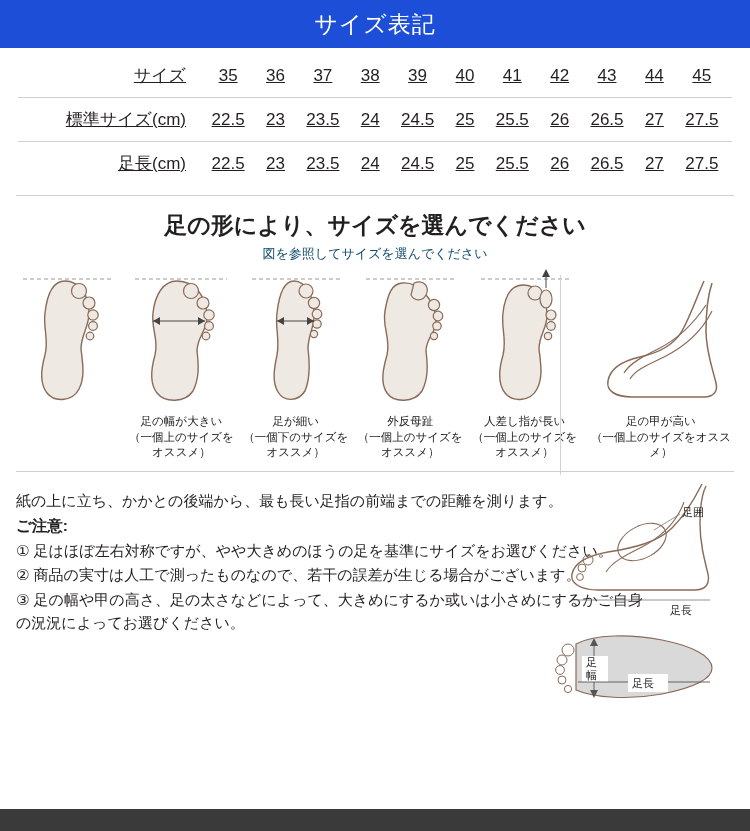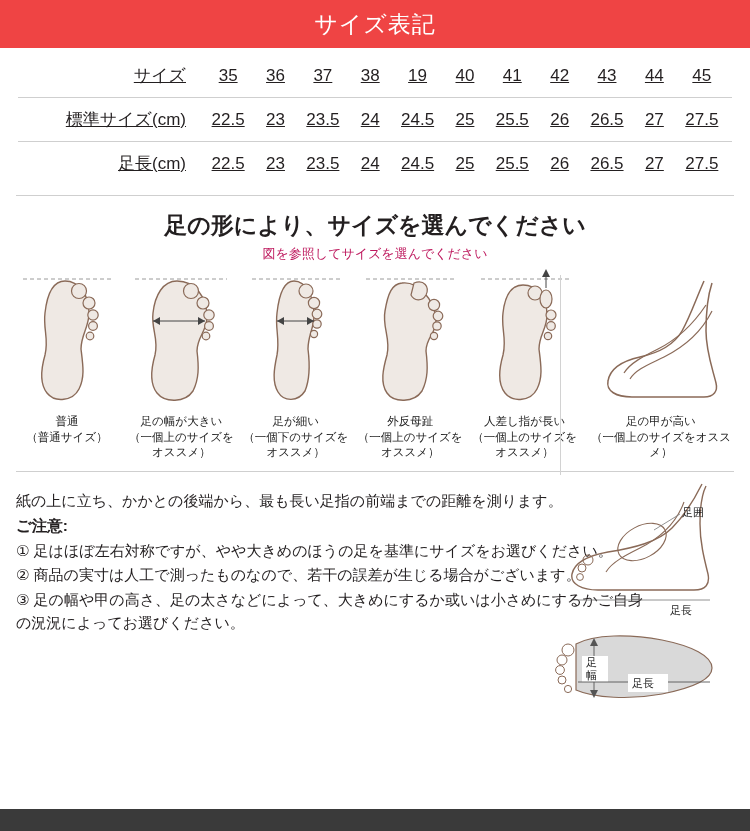--- a/index.html
+++ b/index.html
@@ -7,21 +7,21 @@
     width:750px;height:831px;
     background:#ffffff;
     font-family:"Liberation Sans","DejaVu Sans",sans-serif;
     color:#231f20;
     overflow:hidden;
   }
   .page{position:relative;width:750px;height:831px;}
 
   
   .header{
-    height:48px;background:#ef4444;color:#ffffff;
+    height:48px;background:#1d4ed8;color:#ffffff;
     display:flex;align-items:center;justify-content:center;
     font-size:23px;letter-spacing:1px;
   }
 
   
   .table-wrap{padding:6px 18px 0 18px;}
   table.size{
     width:100%;border-collapse:collapse;font-size:17px;
   }
   table.size td{
@@ -31,21 +31,21 @@
   table.size td.rowhead{
     width:168px;text-align:right;padding-right:12px;font-size:17px;
   }
   table.size td.cell{font-size:17px;}
 
   
   .sect-title{
     text-align:center;font-weight:bold;font-size:23px;margin:14px 0 4px 0;
   }
   .sect-sub{
-    text-align:center;font-size:13px;color:#be185d;margin-bottom:2px;
+    text-align:center;font-size:13px;color:#0c4a6e;margin-bottom:2px;
   }
   .shapes{
     position:relative;display:flex;justify-content:space-between;
     padding:0 14px;margin-top:2px;
   }
   .shape{
     width:106px;display:flex;flex-direction:column;align-items:center;
   }
   .shape .art{height:145px;display:flex;align-items:flex-end;justify-content:center;}
   .shape .cap{
@@ -84,21 +84,21 @@
 
   <div class="table-wrap">
     <table class="size">
       <tbody>
           <tr>
         <td class="rowhead">サイズ</td>
         <td class="cell">35</td>
         <td class="cell">36</td>
         <td class="cell">37</td>
         <td class="cell">38</td>
-        <td class="cell">19</td>
+        <td class="cell">39</td>
         <td class="cell">40</td>
         <td class="cell">41</td>
         <td class="cell">42</td>
         <td class="cell">43</td>
         <td class="cell">44</td>
         <td class="cell">45</td>
       </tr>
       <tr>
         <td class="rowhead">標準サイズ(cm)</td>
         <td class="cell">22.5</td>
@@ -144,24 +144,20 @@
         <svg width="96" height="145" viewBox="0 0 96 145">
           <line x1="4" y1="14" x2="92" y2="14" stroke="#9a9a9a" stroke-width="1" stroke-dasharray="4,3"></line>
           <path d="M46 16 C60 16 70 30 70 48 C70 62 62 70 62 84 C64 100 66 112 60 124 C54 136 36 138 28 128 C20 118 22 104 26 90 C30 74 24 64 26 48 C28 30 34 16 46 16 Z" fill="#efe9e4" stroke="#8a6a58" stroke-width="1.4"></path>
           <circle cx="60" cy="26" r="7.5" fill="#efe9e4" stroke="#8a6a58" stroke-width="1.2"></circle>
           <circle cx="70" cy="38" r="6" fill="#efe9e4" stroke="#8a6a58" stroke-width="1.2"></circle>
           <circle cx="74" cy="50" r="5.2" fill="#efe9e4" stroke="#8a6a58" stroke-width="1.2"></circle>
           <circle cx="74" cy="61" r="4.4" fill="#efe9e4" stroke="#8a6a58" stroke-width="1.2"></circle>
           <circle cx="71" cy="71" r="3.8" fill="#efe9e4" stroke="#8a6a58" stroke-width="1.2"></circle>
         </svg>
       </div>
-      <div class="cap">
-        <span>普通</span><br>
-        <span>（普通サイズ）</span>
-      </div>
     </div>
 
     <div class="shape">
       <div class="art">
         <svg width="100" height="145" viewBox="0 0 100 145">
           <line x1="4" y1="14" x2="96" y2="14" stroke="#9a9a9a" stroke-width="1" stroke-dasharray="4,3"></line>
           <path d="M46 16 C64 16 76 32 76 52 C76 66 66 72 66 86 C68 102 68 114 62 126 C54 138 34 138 26 128 C18 118 20 104 24 90 C28 74 20 64 22 48 C24 30 32 16 46 16 Z" fill="#efe9e4" stroke="#8a6a58" stroke-width="1.4"></path>
           <circle cx="60" cy="26" r="7.5" fill="#efe9e4" stroke="#8a6a58" stroke-width="1.2"></circle>
           <circle cx="72" cy="38" r="6" fill="#efe9e4" stroke="#8a6a58" stroke-width="1.2"></circle>
           <circle cx="78" cy="50" r="5.2" fill="#efe9e4" stroke="#8a6a58" stroke-width="1.2"></circle>

